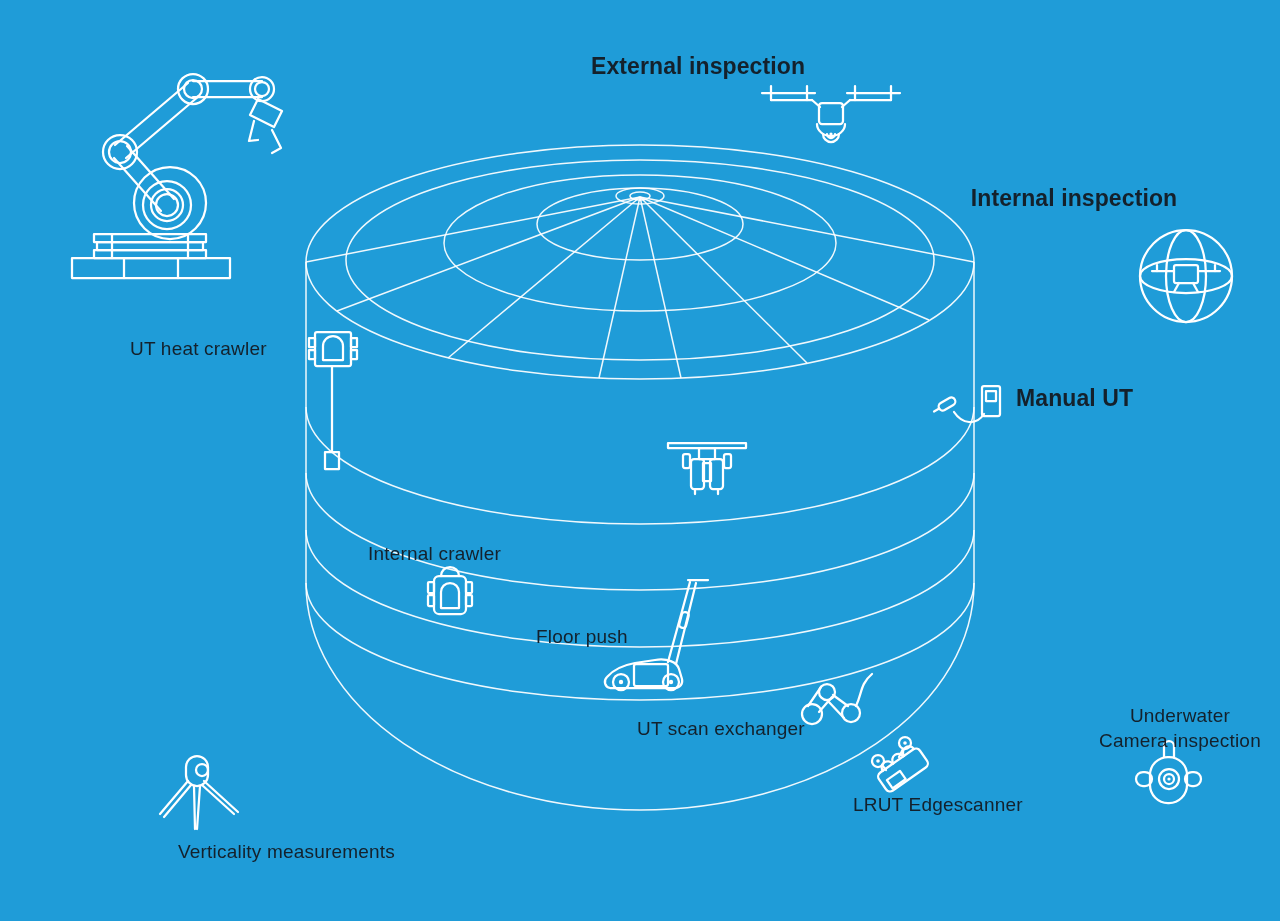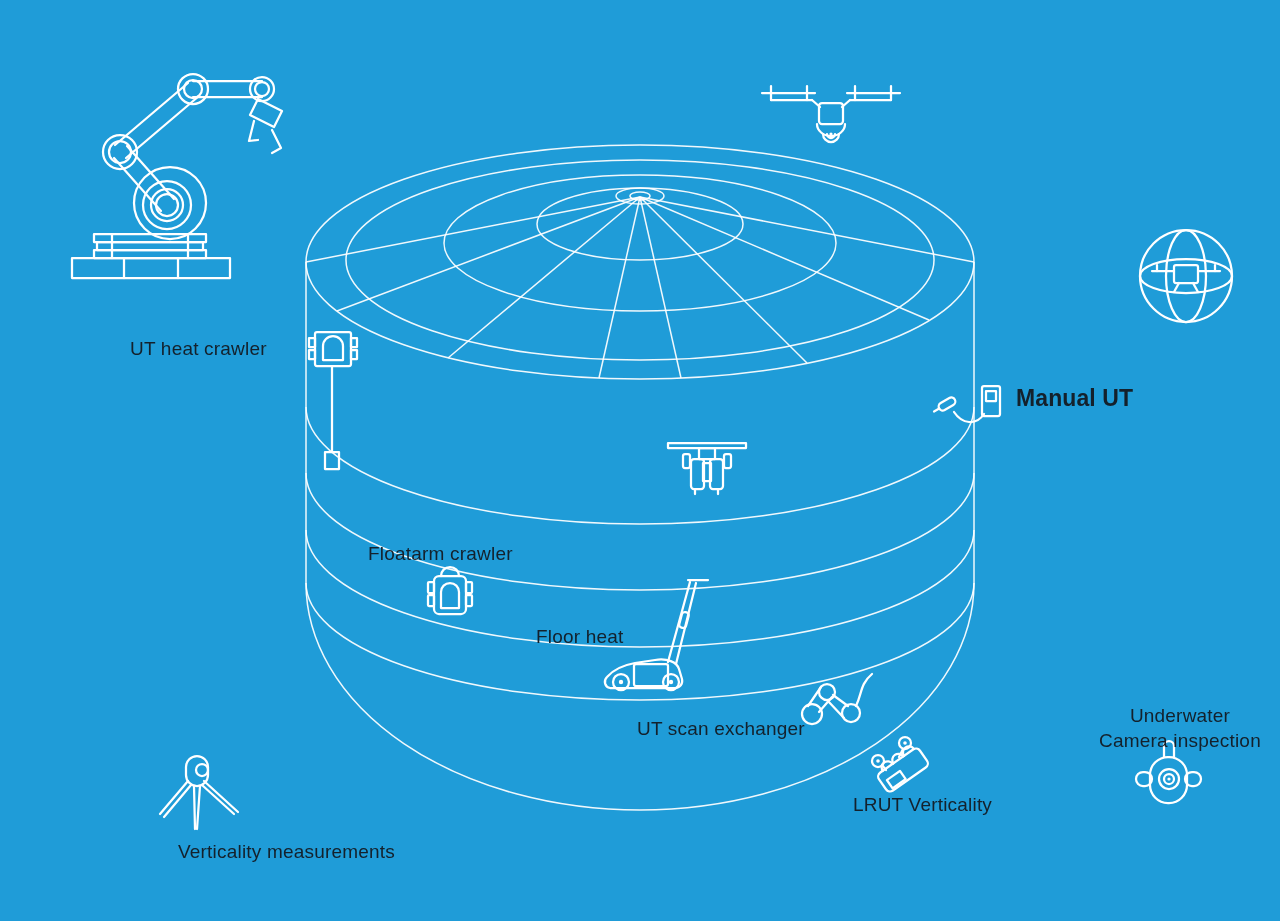--- a/index.html
+++ b/index.html
@@ -223,34 +223,36 @@
       <line x1="194" y1="786" x2="195" y2="829"></line>
       <line x1="200" y1="786" x2="197" y2="829"></line>
       <line x1="188" y1="781" x2="160" y2="814"></line>
       <line x1="191" y1="785" x2="164" y2="817"></line>
       <line x1="204" y1="781" x2="238" y2="812"></line>
       <line x1="202" y1="785" x2="234" y2="814"></line>
     </g>
   </svg>
 
 
-
+  <div class="lbl big centered" id="lbl-external">External inspection</div>
+
+  <div class="lbl big centered" id="lbl-internal">Internal inspection</div>
 
   <div class="lbl big" id="lbl-manual-ut">Manual UT</div>
 
   <div class="lbl" id="lbl-ut-push">UT heat crawler</div>
 
 
-  <div class="lbl" id="lbl-magnetic">Floatarm crawler</div>
-
-  <div class="lbl" id="lbl-floor">Floor heat</div>
+  <div class="lbl" id="lbl-magnetic">Internal crawler</div>
+
+  <div class="lbl" id="lbl-floor">Floor push</div>
 
   <div class="lbl" id="lbl-heat">UT scan exchanger</div>
 
-  <div class="lbl" id="lbl-lrut">LRUT Verticality</div>
+  <div class="lbl" id="lbl-lrut">LRUT Edgescanner</div>
 
   <div class="lbl" id="lbl-verticality">Verticality measurements</div>
 
   <div class="lbl centered" id="lbl-underwater">
     <span class="line">Underwater</span>
     <span class="line">Camera inspection</span>
   </div>
 
 </div>
 

